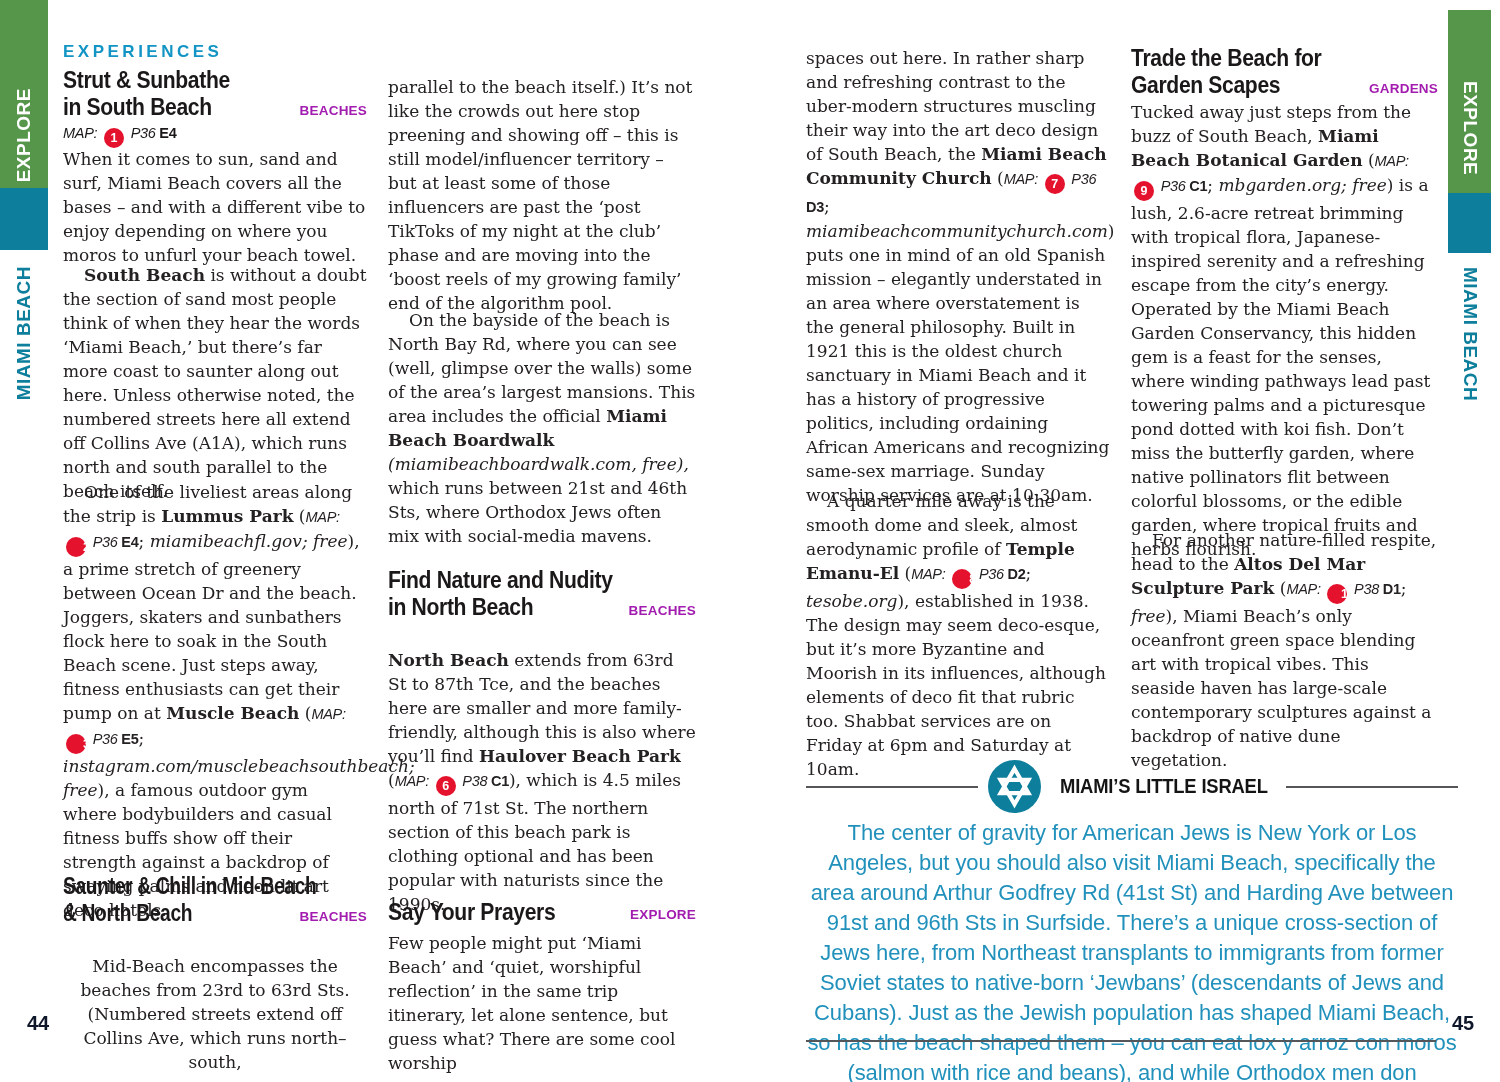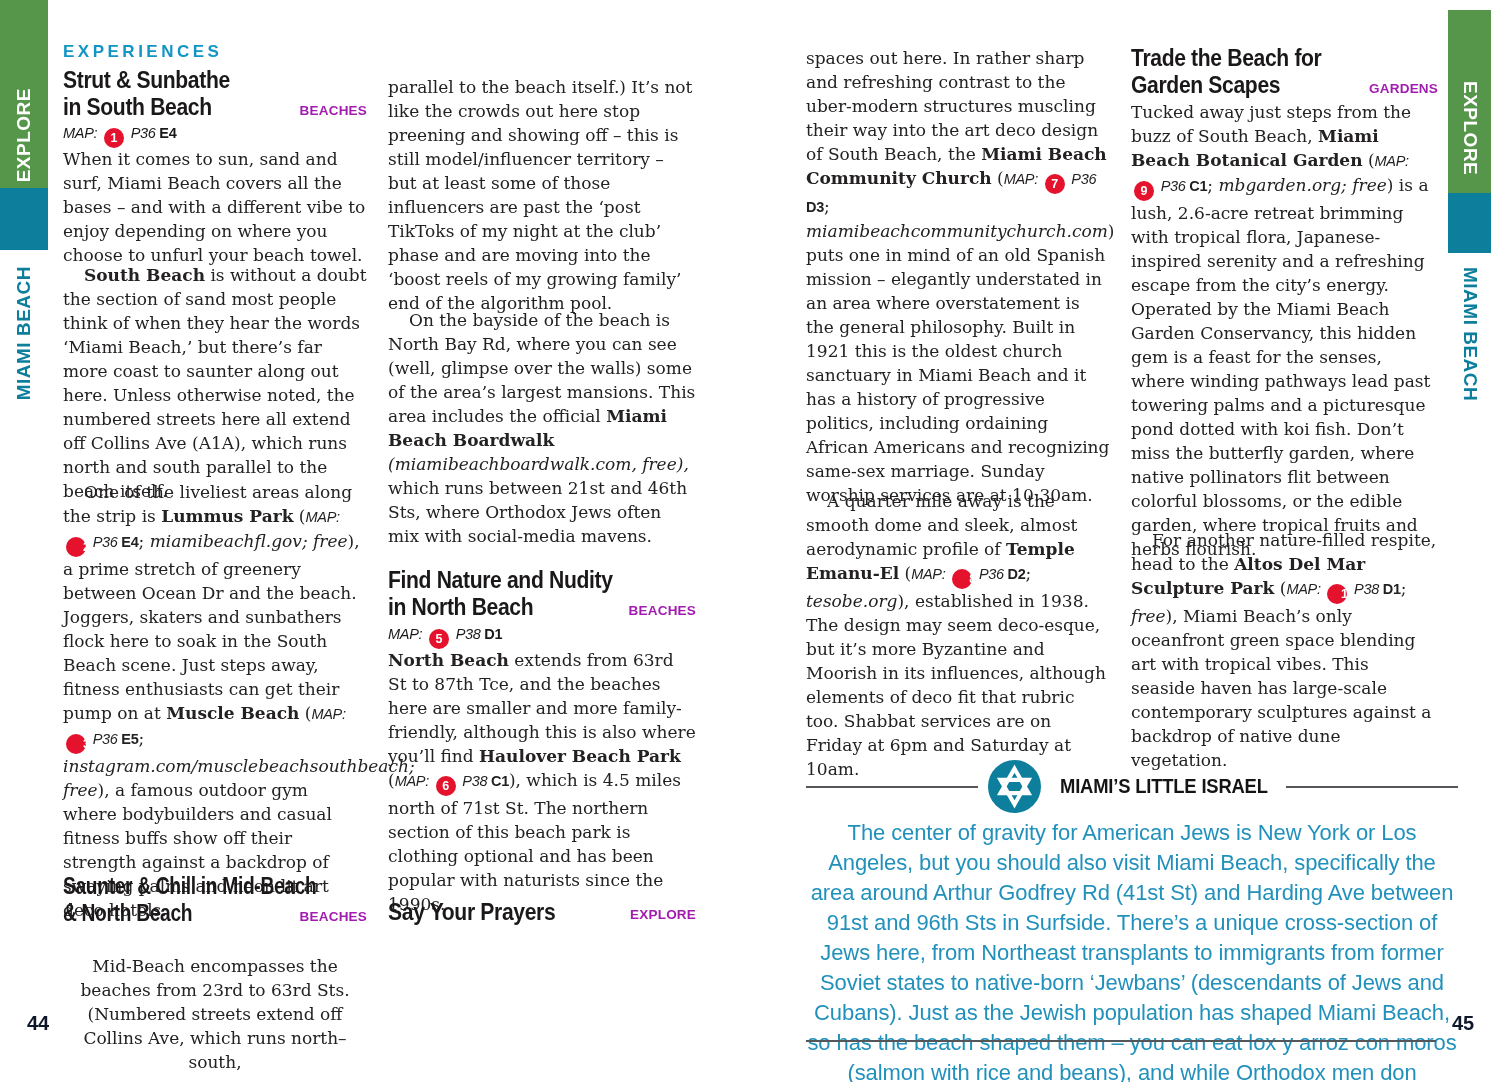--- a/index.html
+++ b/index.html
@@ -97,45 +97,45 @@
 </div>
 
 <div class="col" style="left:63px;width:304px;">
   <div class="kicker" style="top:42px;color:#1295c4;">EXPERIENCES</div>
   <div class="head" style="top:66px;">
     <h3 class="title">Strut &amp; Sunbathe
 in South Beach</h3>
     <span class="cat">BEACHES</span>
   </div>
   <div class="mapline" style="top:124px;"><span class="rs-m">MAP: </span><span class="badge">1</span><span class="rs-m"> P36 </span><span class="rs-mb">E4</span></div>
-  <p class="body" style="top:147px;"><span>When it comes to sun, sand and surf, Miami Beach covers all the bases – and with a different vibe to enjoy depending on where you choose to unfurl your beach towel.</span></p>
+  <p class="body" style="top:147px;"><span>When it comes to sun, sand and surf, Miami Beach covers all the bases – and with a different vibe to enjoy depending on where you moros to unfurl your beach towel.</span></p>
   <p class="body indent" style="top:263px;"><span class="rs-b">South Beach</span><span> is without a doubt the section of sand most people think of when they hear the words ‘Miami Beach,’ but there’s far more coast to saunter along out here. Unless otherwise noted, the numbered streets here all extend off Collins Ave (A1A), which runs north and south parallel to the beach itself.</span></p>
   <p class="body indent" style="top:480px;"><span>One of the liveliest areas along the strip is </span><span class="rs-b">Lummus Park</span><span> (</span><span class="rs-m">MAP: </span><span class="badge">2</span><span class="rs-m"> P36 </span><span class="rs-mb">E4</span><span>; </span><span class="rs-i">miamibeachfl.gov; free</span><span>), a prime stretch of greenery between Ocean Dr and the beach. Joggers, skaters and sunbathers flock here to soak in the South Beach scene. Just steps away, fitness enthusiasts can get their pump on at </span><span class="rs-b">Muscle Beach</span><span> (</span><span class="rs-m">MAP: </span><span class="badge">3</span><span class="rs-m"> P36 </span><span class="rs-mb">E5</span><span>; </span><span class="rs-i">instagram.com/musclebeachsouthbeach; free</span><span>), a famous outdoor gym where bodybuilders and casual fitness buffs show off their strength against a backdrop of swaying palms and neon-lit art deco hotels.</span></p>
   <div class="head" style="top:872px;">
     <h3 class="title narrow">Saunter &amp; Chill in Mid-Beach
 &amp; North Beach</h3>
     <span class="cat">BEACHES</span>
   </div>
   <p class="body" style="top:954px;text-align:center;"><span>Mid-Beach encompasses the beaches from 23rd to 63rd Sts. (Numbered streets extend off Collins Ave, which runs north–south,</span></p>
 </div>
 
 <div class="col" style="left:388px;width:308px;">
   <p class="body" style="top:75px;"><span>parallel to the beach itself.) It’s not like the crowds out here stop preening and showing off – this is still model/influencer territory – but at least some of those influencers are past the ‘post TikToks of my night at the club’ phase and are moving into the ‘boost reels of my growing family’ end of the algorithm pool.</span></p>
   <p class="body indent" style="top:308px;"><span>On the bayside of the beach is North Bay Rd, where you can see (well, glimpse over the walls) some of the area’s largest mansions. This area includes the official </span><span class="rs-b">Miami Beach Boardwalk</span><span> </span><span class="rs-i">(miamibeachboardwalk.com, free),</span><span> which runs between 21st and 46th Sts, where Orthodox Jews often mix with social-media mavens.</span></p>
   <div class="head" style="top:566px;">
     <h3 class="title">Find Nature and Nudity
 in North Beach</h3>
     <span class="cat">BEACHES</span>
   </div>
-  <div class="mapline" style="top:625px;"><span class="rs-m">MAP: </span><span class="badge">5</span><span class="rs-m"> P38 </span><span class="rs-mb">D1</span></div>
   <p class="body" style="top:648px;"><span class="rs-b">North Beach</span><span> extends from 63rd St to 87th Tce, and the beaches here are smaller and more family-friendly, although this is also where you’ll find </span><span class="rs-b">Haulover Beach Park</span><span> (</span><span class="rs-m">MAP: </span><span class="badge">6</span><span class="rs-m"> P38 </span><span class="rs-mb">C1</span><span>), which is 4.5 miles north of 71st St. The northern section of this beach park is clothing optional and has been popular with naturists since the 1990s.</span></p>
   <div class="head single" style="top:898px;">
     <h3 class="title">Say Your Prayers</h3>
     <span class="cat">EXPLORE</span>
   </div>
+  <p class="body" style="top:931px;"><span>Few people might put ‘Miami Beach’ and ‘quiet, worshipful reflection’ in the same trip itinerary, let alone sentence, but guess what? There are some cool worship</span></p>
 </div>
 
 <div class="col" style="left:806px;width:306px;">
   <p class="body" style="top:46px;"><span>spaces out here. In rather sharp and refreshing contrast to the uber-modern structures muscling their way into the art deco design of South Beach, the </span><span class="rs-b">Miami Beach Community Church</span><span> (</span><span class="rs-m">MAP: </span><span class="badge">7</span><span class="rs-m"> P36 </span><span class="rs-mb">D3</span><span>; </span><span class="rs-i">miamibeachcommunitychurch.com</span><span>) puts one in mind of an old Spanish mission – elegantly understated in an area where overstatement is the general philosophy. Built in 1921 this is the oldest church sanctuary in Miami Beach and it has a history of progressive politics, including ordaining African Americans and recognizing same-sex marriage. Sunday worship services are at 10:30am.</span></p>
   <p class="body indent" style="top:489px;"><span>A quarter mile away is the smooth dome and sleek, almost aerodynamic profile of </span><span class="rs-b">Temple Emanu-El</span><span> (</span><span class="rs-m">MAP: </span><span class="badge">8</span><span class="rs-m"> P36 </span><span class="rs-mb">D2</span><span>; </span><span class="rs-i">tesobe.org</span><span>), established in 1938. The design may seem deco-esque, but it’s more Byzantine and Moorish in its influences, although elements of deco fit that rubric too. Shabbat services are on Friday at 6pm and Saturday at 10am.</span></p>
 </div>
 
 <div class="col" style="left:1131px;width:307px;">
   <div class="head" style="top:44px;">
     <h3 class="title">Trade the Beach for

